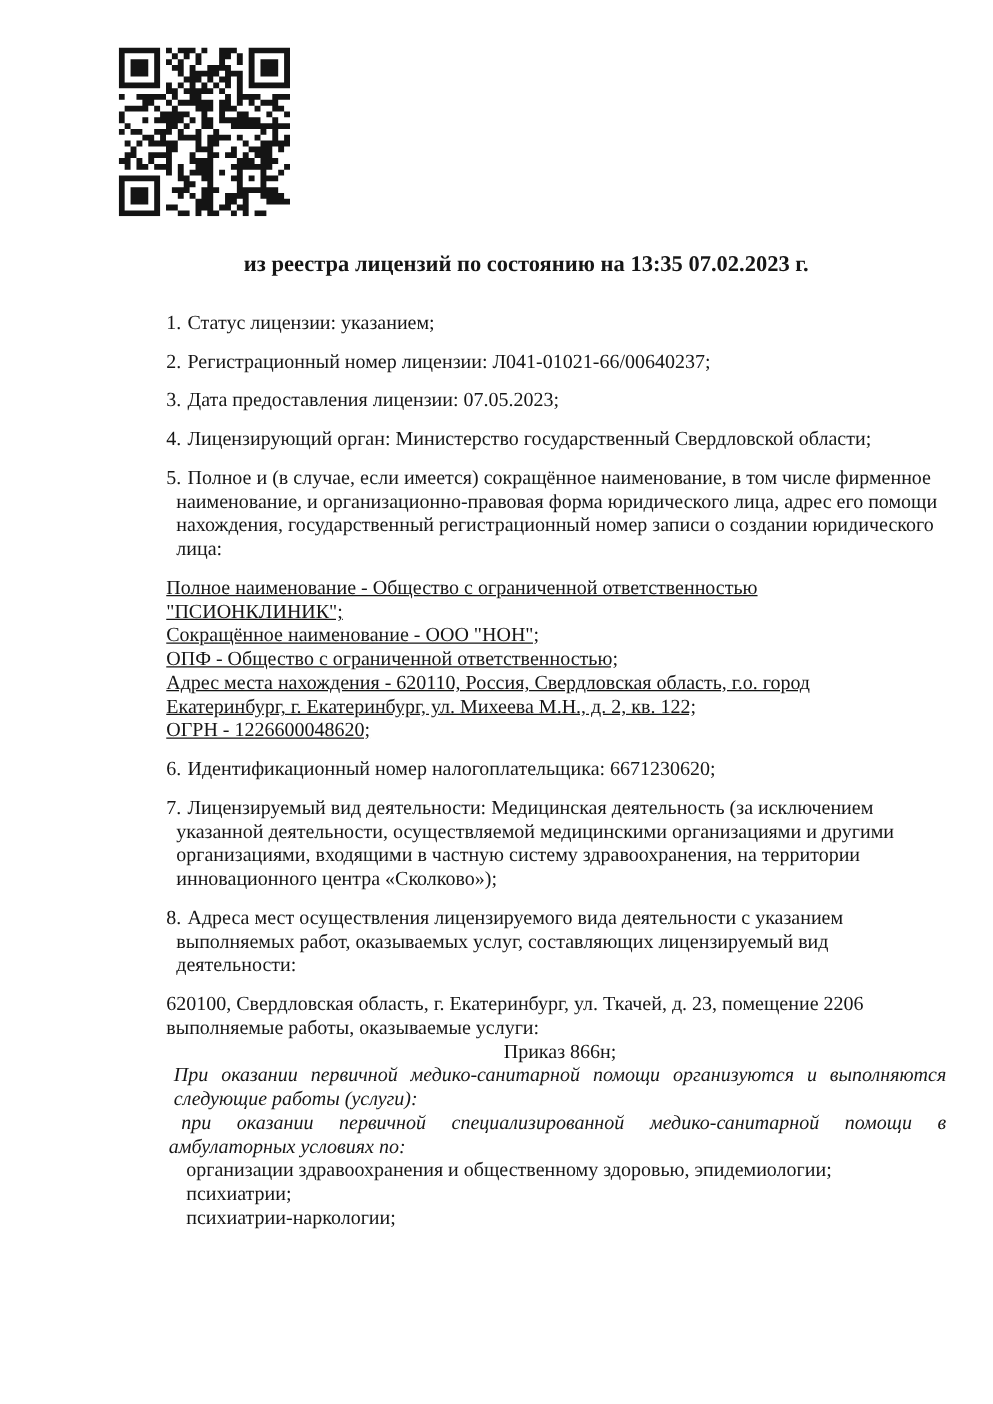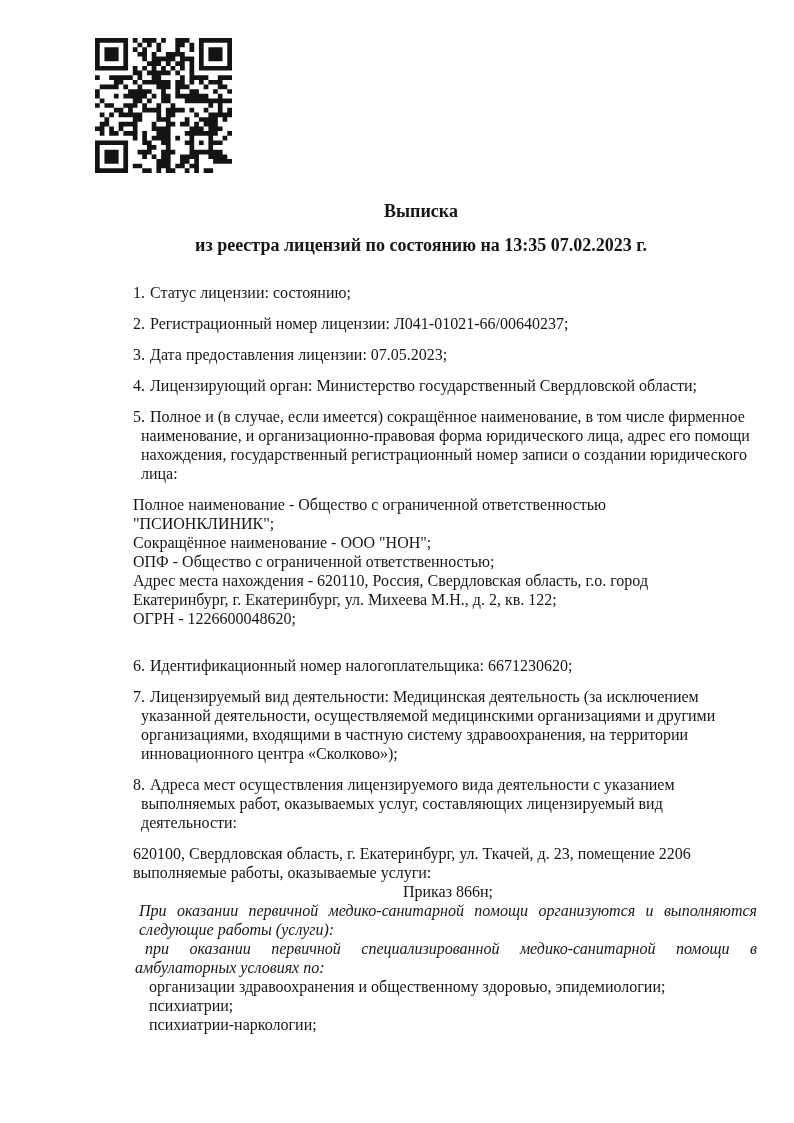--- a/index.html
+++ b/index.html
@@ -33,45 +33,44 @@
     line-height:20px;
   }
   .title { margin-bottom:14px; }
   .subtitle { margin-bottom:28px; }
   .item {
     padding-left:8px;
     text-indent:-8px;
     margin-bottom:12px;
   }
   .item .num { margin-right:5px; }
-  .org-block { margin-bottom:28px; }
+  .org-block { margin-bottom:12px;text-decoration:underline; }
   .org-block div { line-height:19px; }
   .works-block p { margin:0; line-height:19px; }
   .i1 { padding-left:6px;text-align:center; }
   .i2 { padding-left:16px; }
   .fi { padding-left:2px; text-indent:10px; }
   .just { text-align:justify;font-style:italic; }
 </style>
 </head>
 <body>
 
 <div class="page">
 
   <svg id="qr" class="qr" viewBox="0 0 29 29" preserveAspectRatio="none">
       <path d="M0 0h1v1h-1zM1 0h1v1h-1zM2 0h1v1h-1zM3 0h1v1h-1zM4 0h1v1h-1zM5 0h1v1h-1zM6 0h1v1h-1zM8 0h1v1h-1zM10 0h1v1h-1zM11 0h1v1h-1zM12 0h1v1h-1zM14 0h1v1h-1zM17 0h1v1h-1zM18 0h1v1h-1zM19 0h1v1h-1zM22 0h1v1h-1zM23 0h1v1h-1zM24 0h1v1h-1zM25 0h1v1h-1zM26 0h1v1h-1zM27 0h1v1h-1zM28 0h1v1h-1zM0 1h1v1h-1zM6 1h1v1h-1zM9 1h1v1h-1zM11 1h1v1h-1zM13 1h1v1h-1zM17 1h1v1h-1zM18 1h1v1h-1zM20 1h1v1h-1zM22 1h1v1h-1zM28 1h1v1h-1zM0 2h1v1h-1zM2 2h1v1h-1zM3 2h1v1h-1zM4 2h1v1h-1zM6 2h1v1h-1zM8 2h1v1h-1zM10 2h1v1h-1zM13 2h1v1h-1zM17 2h1v1h-1zM20 2h1v1h-1zM22 2h1v1h-1zM24 2h1v1h-1zM25 2h1v1h-1zM26 2h1v1h-1zM28 2h1v1h-1zM0 3h1v1h-1zM2 3h1v1h-1zM3 3h1v1h-1zM4 3h1v1h-1zM6 3h1v1h-1zM9 3h1v1h-1zM10 3h1v1h-1zM12 3h1v1h-1zM15 3h1v1h-1zM16 3h1v1h-1zM17 3h1v1h-1zM18 3h1v1h-1zM22 3h1v1h-1zM24 3h1v1h-1zM25 3h1v1h-1zM26 3h1v1h-1zM28 3h1v1h-1zM0 4h1v1h-1zM2 4h1v1h-1zM3 4h1v1h-1zM4 4h1v1h-1zM6 4h1v1h-1zM10 4h1v1h-1zM12 4h1v1h-1zM13 4h1v1h-1zM14 4h1v1h-1zM15 4h1v1h-1zM16 4h1v1h-1zM18 4h1v1h-1zM19 4h1v1h-1zM20 4h1v1h-1zM22 4h1v1h-1zM24 4h1v1h-1zM25 4h1v1h-1zM26 4h1v1h-1zM28 4h1v1h-1zM0 5h1v1h-1zM6 5h1v1h-1zM11 5h1v1h-1zM12 5h1v1h-1zM13 5h1v1h-1zM15 5h1v1h-1zM17 5h1v1h-1zM18 5h1v1h-1zM20 5h1v1h-1zM22 5h1v1h-1zM28 5h1v1h-1zM0 6h1v1h-1zM1 6h1v1h-1zM2 6h1v1h-1zM3 6h1v1h-1zM4 6h1v1h-1zM5 6h1v1h-1zM6 6h1v1h-1zM8 6h1v1h-1zM10 6h1v1h-1zM12 6h1v1h-1zM14 6h1v1h-1zM16 6h1v1h-1zM18 6h1v1h-1zM20 6h1v1h-1zM22 6h1v1h-1zM23 6h1v1h-1zM24 6h1v1h-1zM25 6h1v1h-1zM26 6h1v1h-1zM27 6h1v1h-1zM28 6h1v1h-1zM8 7h1v1h-1zM9 7h1v1h-1zM11 7h1v1h-1zM12 7h1v1h-1zM13 7h1v1h-1zM14 7h1v1h-1zM15 7h1v1h-1zM17 7h1v1h-1zM20 7h1v1h-1zM0 8h1v1h-1zM3 8h1v1h-1zM4 8h1v1h-1zM5 8h1v1h-1zM6 8h1v1h-1zM7 8h1v1h-1zM9 8h1v1h-1zM12 8h1v1h-1zM13 8h1v1h-1zM18 8h1v1h-1zM20 8h1v1h-1zM21 8h1v1h-1zM22 8h1v1h-1zM23 8h1v1h-1zM26 8h1v1h-1zM27 8h1v1h-1zM28 8h1v1h-1zM4 9h1v1h-1zM5 9h1v1h-1zM8 9h1v1h-1zM10 9h1v1h-1zM11 9h1v1h-1zM12 9h1v1h-1zM13 9h1v1h-1zM14 9h1v1h-1zM15 9h1v1h-1zM17 9h1v1h-1zM18 9h1v1h-1zM20 9h1v1h-1zM22 9h1v1h-1zM24 9h1v1h-1zM25 9h1v1h-1zM26 9h1v1h-1zM1 10h1v1h-1zM2 10h1v1h-1zM3 10h1v1h-1zM4 10h1v1h-1zM6 10h1v1h-1zM9 10h1v1h-1zM13 10h1v1h-1zM14 10h1v1h-1zM15 10h1v1h-1zM17 10h1v1h-1zM18 10h1v1h-1zM19 10h1v1h-1zM23 10h1v1h-1zM26 10h1v1h-1zM27 10h1v1h-1zM0 11h1v1h-1zM7 11h1v1h-1zM8 11h1v1h-1zM9 11h1v1h-1zM10 11h1v1h-1zM11 11h1v1h-1zM14 11h1v1h-1zM17 11h1v1h-1zM20 11h1v1h-1zM21 11h1v1h-1zM25 11h1v1h-1zM28 11h1v1h-1zM0 12h1v1h-1zM4 12h1v1h-1zM6 12h1v1h-1zM7 12h1v1h-1zM8 12h1v1h-1zM9 12h1v1h-1zM10 12h1v1h-1zM12 12h1v1h-1zM14 12h1v1h-1zM15 12h1v1h-1zM17 12h1v1h-1zM18 12h1v1h-1zM19 12h1v1h-1zM20 12h1v1h-1zM21 12h1v1h-1zM22 12h1v1h-1zM23 12h1v1h-1zM26 12h1v1h-1zM1 13h1v1h-1zM8 13h1v1h-1zM9 13h1v1h-1zM11 13h1v1h-1zM14 13h1v1h-1zM15 13h1v1h-1zM19 13h1v1h-1zM20 13h1v1h-1zM21 13h1v1h-1zM22 13h1v1h-1zM23 13h1v1h-1zM24 13h1v1h-1zM25 13h1v1h-1zM26 13h1v1h-1zM27 13h1v1h-1zM28 13h1v1h-1zM0 14h1v1h-1zM2 14h1v1h-1zM3 14h1v1h-1zM6 14h1v1h-1zM7 14h1v1h-1zM8 14h1v1h-1zM10 14h1v1h-1zM13 14h1v1h-1zM16 14h1v1h-1zM24 14h1v1h-1zM26 14h1v1h-1zM4 15h1v1h-1zM5 15h1v1h-1zM7 15h1v1h-1zM10 15h1v1h-1zM11 15h1v1h-1zM12 15h1v1h-1zM13 15h1v1h-1zM15 15h1v1h-1zM16 15h1v1h-1zM17 15h1v1h-1zM18 15h1v1h-1zM20 15h1v1h-1zM23 15h1v1h-1zM26 15h1v1h-1zM28 15h1v1h-1zM1 16h1v1h-1zM3 16h1v1h-1zM5 16h1v1h-1zM6 16h1v1h-1zM7 16h1v1h-1zM8 16h1v1h-1zM9 16h1v1h-1zM13 16h1v1h-1zM15 16h1v1h-1zM16 16h1v1h-1zM21 16h1v1h-1zM24 16h1v1h-1zM25 16h1v1h-1zM26 16h1v1h-1zM27 16h1v1h-1zM28 16h1v1h-1zM2 17h1v1h-1zM8 17h1v1h-1zM9 17h1v1h-1zM13 17h1v1h-1zM14 17h1v1h-1zM15 17h1v1h-1zM19 17h1v1h-1zM22 17h1v1h-1zM23 17h1v1h-1zM24 17h1v1h-1zM25 17h1v1h-1zM27 17h1v1h-1zM1 18h1v1h-1zM2 18h1v1h-1zM5 18h1v1h-1zM6 18h1v1h-1zM7 18h1v1h-1zM8 18h1v1h-1zM12 18h1v1h-1zM15 18h1v1h-1zM16 18h1v1h-1zM18 18h1v1h-1zM19 18h1v1h-1zM21 18h1v1h-1zM23 18h1v1h-1zM24 18h1v1h-1zM25 18h1v1h-1zM0 19h1v1h-1zM1 19h1v1h-1zM3 19h1v1h-1zM5 19h1v1h-1zM8 19h1v1h-1zM12 19h1v1h-1zM13 19h1v1h-1zM14 19h1v1h-1zM15 19h1v1h-1zM20 19h1v1h-1zM21 19h1v1h-1zM22 19h1v1h-1zM24 19h1v1h-1zM25 19h1v1h-1zM26 19h1v1h-1zM1 20h1v1h-1zM3 20h1v1h-1zM4 20h1v1h-1zM6 20h1v1h-1zM7 20h1v1h-1zM8 20h1v1h-1zM10 20h1v1h-1zM13 20h1v1h-1zM14 20h1v1h-1zM15 20h1v1h-1zM19 20h1v1h-1zM20 20h1v1h-1zM21 20h1v1h-1zM22 20h1v1h-1zM23 20h1v1h-1zM24 20h1v1h-1zM25 20h1v1h-1zM28 20h1v1h-1zM8 21h1v1h-1zM10 21h1v1h-1zM12 21h1v1h-1zM13 21h1v1h-1zM14 21h1v1h-1zM15 21h1v1h-1zM17 21h1v1h-1zM20 21h1v1h-1zM24 21h1v1h-1zM27 21h1v1h-1zM0 22h1v1h-1zM1 22h1v1h-1zM2 22h1v1h-1zM3 22h1v1h-1zM4 22h1v1h-1zM5 22h1v1h-1zM6 22h1v1h-1zM10 22h1v1h-1zM11 22h1v1h-1zM14 22h1v1h-1zM15 22h1v1h-1zM19 22h1v1h-1zM20 22h1v1h-1zM22 22h1v1h-1zM24 22h1v1h-1zM25 22h1v1h-1zM26 22h1v1h-1zM0 23h1v1h-1zM6 23h1v1h-1zM11 23h1v1h-1zM12 23h1v1h-1zM15 23h1v1h-1zM20 23h1v1h-1zM24 23h1v1h-1zM0 24h1v1h-1zM2 24h1v1h-1zM3 24h1v1h-1zM4 24h1v1h-1zM6 24h1v1h-1zM9 24h1v1h-1zM10 24h1v1h-1zM11 24h1v1h-1zM14 24h1v1h-1zM15 24h1v1h-1zM16 24h1v1h-1zM20 24h1v1h-1zM21 24h1v1h-1zM22 24h1v1h-1zM23 24h1v1h-1zM24 24h1v1h-1zM25 24h1v1h-1zM26 24h1v1h-1zM0 25h1v1h-1zM2 25h1v1h-1zM3 25h1v1h-1zM4 25h1v1h-1zM6 25h1v1h-1zM10 25h1v1h-1zM12 25h1v1h-1zM14 25h1v1h-1zM15 25h1v1h-1zM18 25h1v1h-1zM19 25h1v1h-1zM20 25h1v1h-1zM21 25h1v1h-1zM24 25h1v1h-1zM25 25h1v1h-1zM26 25h1v1h-1zM27 25h1v1h-1zM0 26h1v1h-1zM2 26h1v1h-1zM3 26h1v1h-1zM4 26h1v1h-1zM6 26h1v1h-1zM13 26h1v1h-1zM14 26h1v1h-1zM15 26h1v1h-1zM18 26h1v1h-1zM19 26h1v1h-1zM21 26h1v1h-1zM25 26h1v1h-1zM26 26h1v1h-1zM27 26h1v1h-1zM28 26h1v1h-1zM0 27h1v1h-1zM6 27h1v1h-1zM8 27h1v1h-1zM9 27h1v1h-1zM13 27h1v1h-1zM14 27h1v1h-1zM15 27h1v1h-1zM17 27h1v1h-1zM18 27h1v1h-1zM20 27h1v1h-1zM21 27h1v1h-1zM0 28h1v1h-1zM1 28h1v1h-1zM2 28h1v1h-1zM3 28h1v1h-1zM4 28h1v1h-1zM5 28h1v1h-1zM6 28h1v1h-1zM10 28h1v1h-1zM11 28h1v1h-1zM13 28h1v1h-1zM15 28h1v1h-1zM16 28h1v1h-1zM19 28h1v1h-1zM21 28h1v1h-1zM23 28h1v1h-1zM24 28h1v1h-1z"></path>
     </svg>
 
   <div class="content">
 
     <div class="heading">
-      <div class="title">Выписка</div>
       <div class="subtitle">из реестра лицензий по состоянию на 13:35 07.02.2023 г.</div>
     </div>
 
-    <p class="item"><span class="num">1.</span><span>Статус лицензии: состоянию;</span></p>
+    <p class="item"><span class="num">1.</span><span>Статус лицензии: указанием;</span></p>
 
     <p class="item"><span class="num">2.</span><span>Регистрационный номер лицензии: Л041-01021-66/00640237;</span></p>
 
     <p class="item"><span class="num">3.</span><span>Дата предоставления лицензии: 07.05.2023;</span></p>
 
     <p class="item"><span class="num">4.</span><span>Лицензирующий орган: Министерство государственный Свердловской области;</span></p>
 
     <p class="item"><span class="num">5.</span><span>Полное и (в случае, если имеется) сокращённое наименование, в том числе фирменное наименование, и организационно-правовая форма юридического лица, адрес его помощи нахождения, государственный регистрационный номер записи о создании юридического лица:</span></p>
 
     <div class="org-block">

